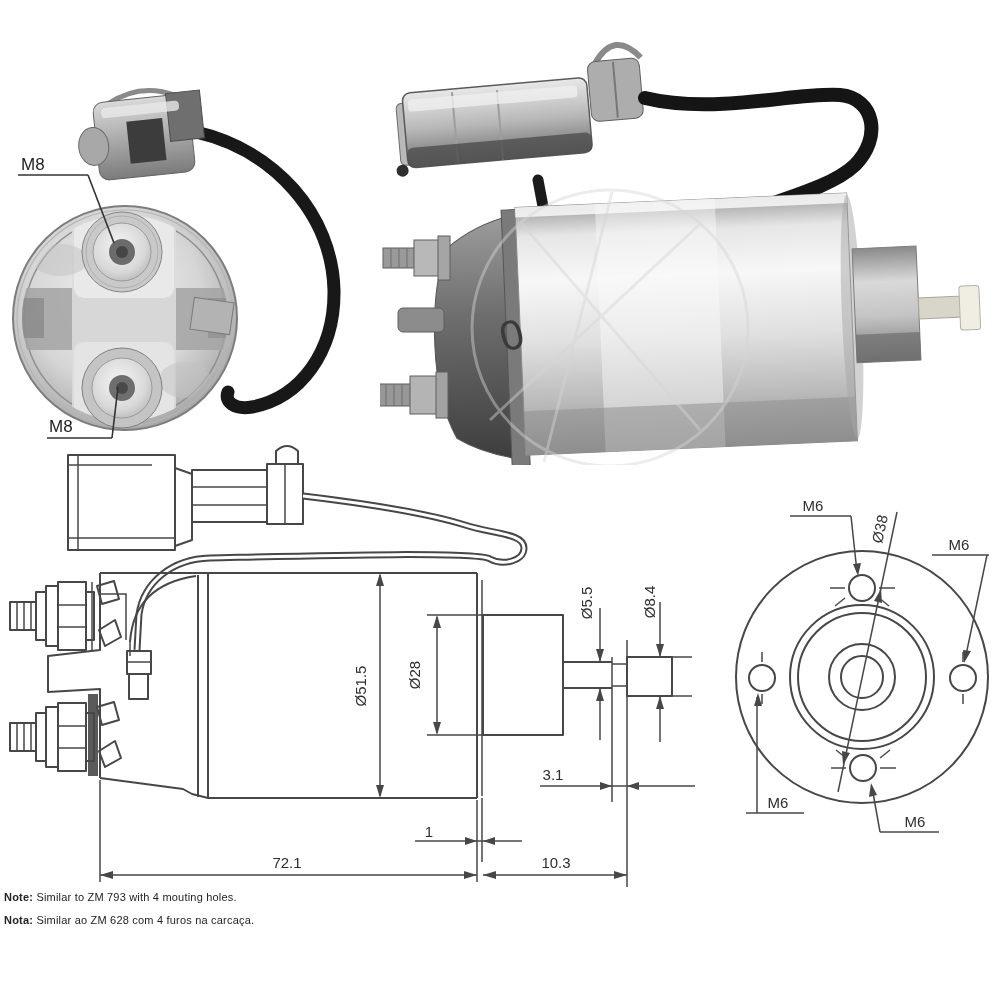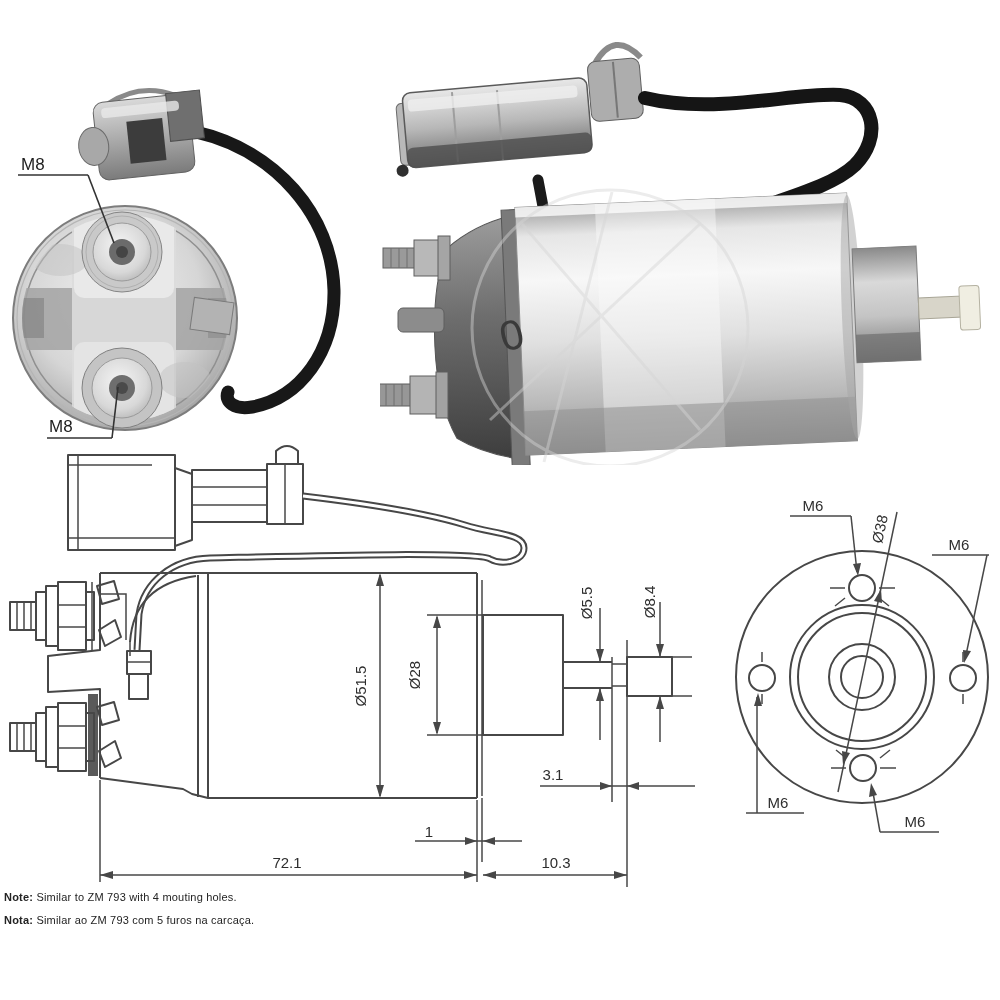--- a/index.html
+++ b/index.html
@@ -391,17 +391,17 @@
     </g>
   </svg>
 
   <div class="notes">
     <div class="note-line">
       <span class="note-label">Note:</span>
       <span>Similar to ZM 793 with 4 mouting holes.</span>
     </div>
     <div class="note-line">
       <span class="note-label">Nota:</span>
-      <span>Similar ao ZM 793 com 5 furos na carcaça.</span>
+      <span>Similar ao ZM 628 com 4 furos na carcaça.</span>
     </div>
   </div>
 
 </div>
 
 </body></html>

